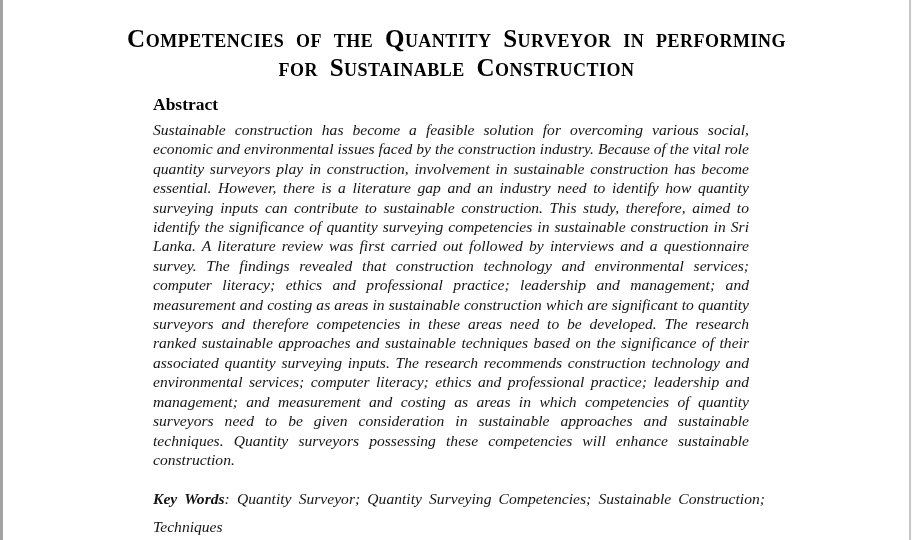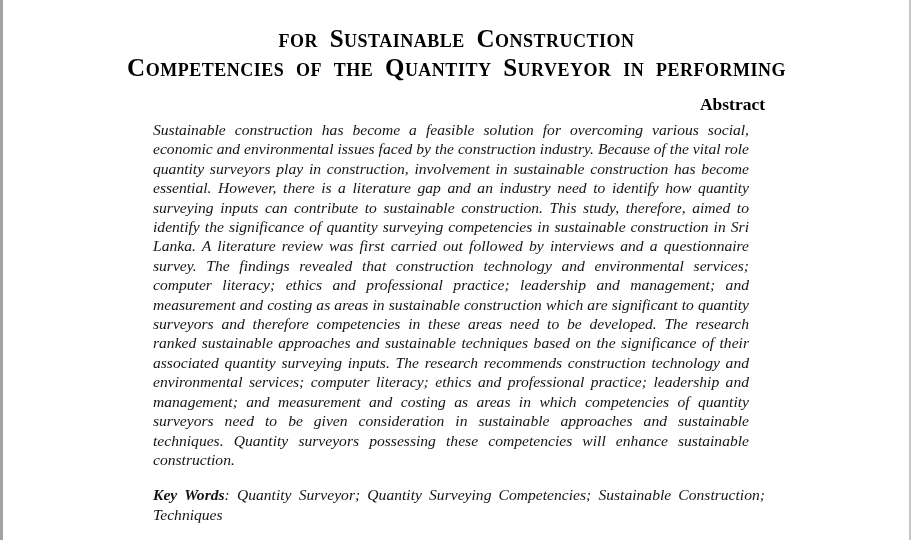--- a/index.html
+++ b/index.html
@@ -35,54 +35,54 @@
     word-spacing: 5px;
     color: #000000;
   }
   .title-line { display: block; }
   .content {
     width: 612px;
     margin-left: 153px;
   }
   .abstract-heading {
     margin: 13px 0 0 0;
-    text-align: right;
+    text-align: left;
     font-size: 17.5px;
     line-height: 18px;
     font-weight: bold;
     color: #000000;
   }
   .abstract-body {
     margin: 7px 16px 0 0;
     font-style: italic;
     font-size: 15.6px;
     line-height: 19.4px;
     text-align: justify;
     color: #141414;
   }
   .keywords {
     margin: 16px 0 0 0;
     font-style: italic;
     font-size: 15.6px;
-    line-height: 20px;
+    line-height: 28px;
     text-align: justify;
     color: #141414;
   }
   .kw-label { font-weight: bold; }
 </style>
 </head>
 <body>
 
 <div class="page">
   <div class="edge-left"></div>
   <div class="edge-right"></div>
 
   <h1 class="title">
+    <span class="title-line">Competencies of the Quantity Surveyor in performing</span>
     <span class="title-line">for Sustainable Construction</span>
-    <span class="title-line">Competencies of the Quantity Surveyor in performing</span>
   </h1>
 
   <div class="content">
     <h2 class="abstract-heading">Abstract</h2>
 
     <p class="abstract-body">Sustainable construction has become a feasible solution for overcoming various social, economic and environmental issues faced by the construction industry. Because of the vital role quantity surveyors play in construction, involvement in sustainable construction has become essential. However, there is a literature gap and an industry need to identify how quantity surveying inputs can contribute to sustainable construction. This study, therefore, aimed to identify the significance of quantity surveying competencies in sustainable construction in Sri Lanka. A literature review was first carried out followed by interviews and a questionnaire survey. The findings revealed that construction technology and environmental services; computer literacy; ethics and professional practice; leadership and management; and measurement and costing as areas in sustainable construction which are significant to quantity surveyors and therefore competencies in these areas need to be developed. The research ranked sustainable approaches and sustainable techniques based on the significance of their associated quantity surveying inputs. The research recommends construction technology and environmental services; computer literacy; ethics and professional practice; leadership and management; and measurement and costing as areas in which competencies of quantity surveyors need to be given consideration in sustainable approaches and sustainable techniques. Quantity surveyors possessing these competencies will enhance sustainable construction.</p>
 
     <p class="keywords"><span class="kw-label">Key Words</span><span>:</span><span> Quantity Surveyor; Quantity Surveying Competencies; Sustainable Construction; Techniques</span></p>
   </div>
 </div>

